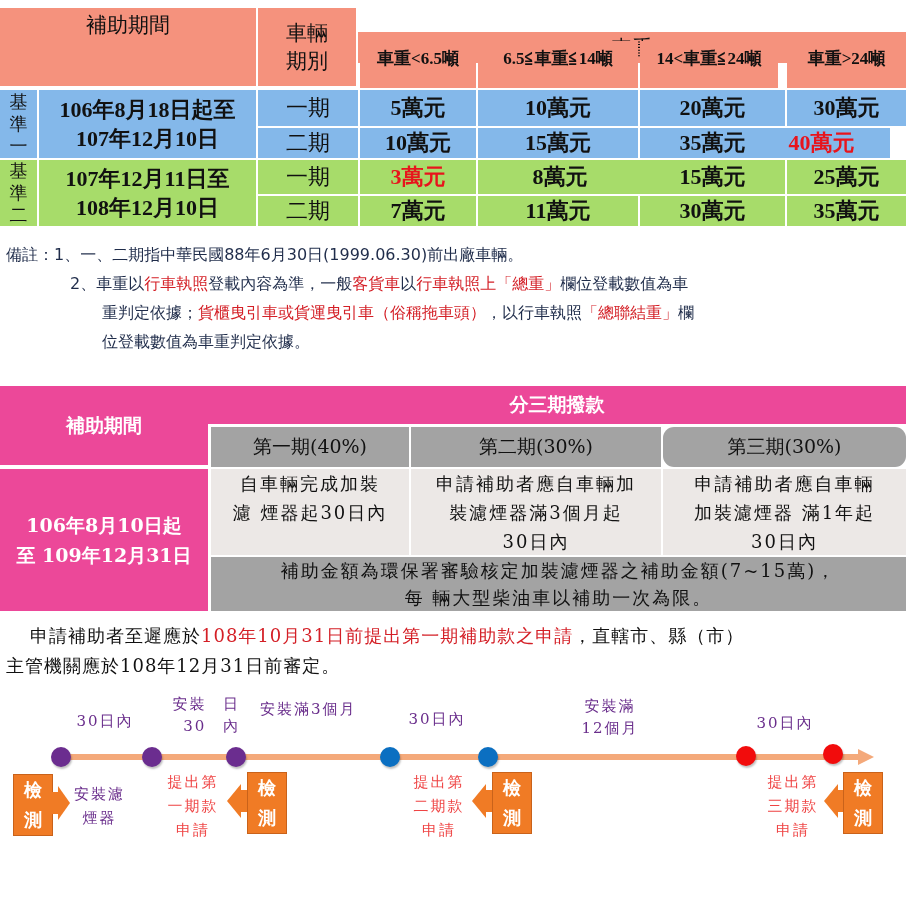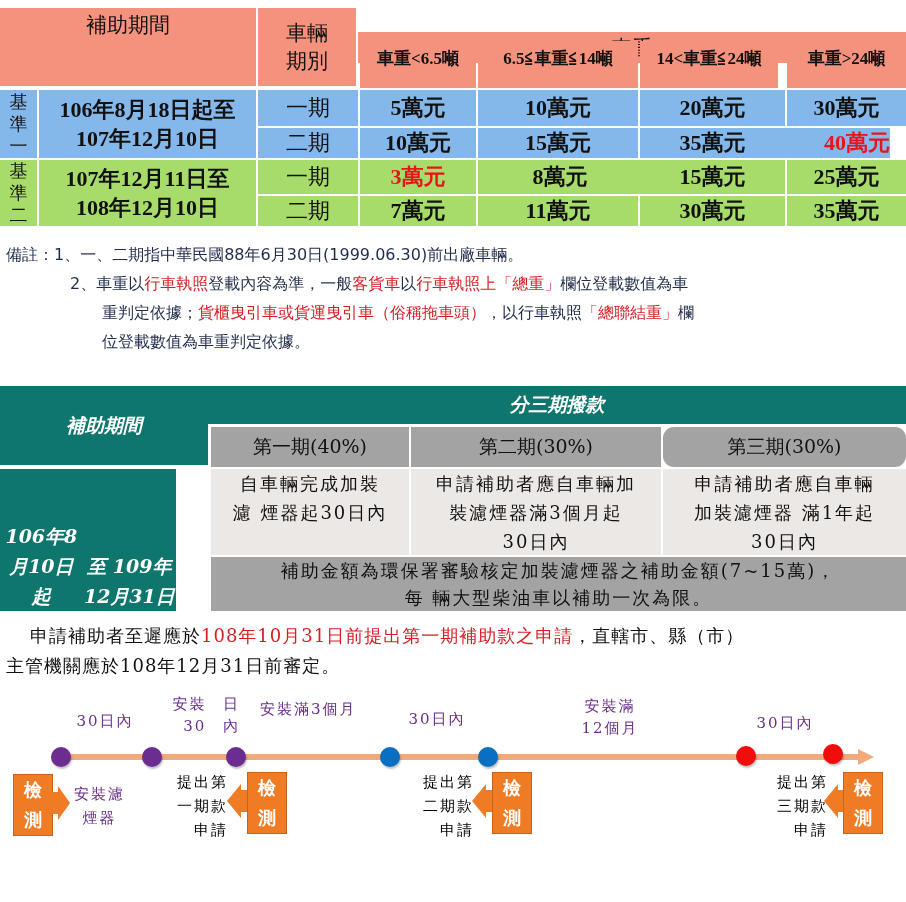--- a/index.html
+++ b/index.html
@@ -14,32 +14,32 @@
   .green { background:#a7dc6a; }
   .t1 .hdr { font-size:21px; font-weight:normal; }
   .t1 .sub { font-size:17px; }
   .t1 .val { font-size:22px; }
   .red { color:#e8141c; }
   
   .notes { font-family:"DejaVu Sans","Liberation Sans",sans-serif; font-size:16px; color:#1f2c4a; line-height:29px; }
   .notes .r { color:#d41f26; }
   
   .t2 { font-family:"DejaVu Serif","Liberation Serif",serif; }
-  .brown { background:#0f766e; color:#fff;font-style:italic; }
+  .brown { background:#ec4899; color:#fff; }
   .gray1 { background:#a3a3a3; }
   .gray2 { background:#ece8e6; }
   .t2 .bh { font-size:19px; font-weight:bold; color:#fff; }
   .t2 .ph { font-size:19px; }
   .t2 .body { font-size:18px; line-height:29px; letter-spacing:2px; }
   
   .para { font-family:"DejaVu Serif","Liberation Serif",serif; font-size:18px; line-height:30px; letter-spacing:1px; color:#111; }
   .para .r { color:#d41f26; }
   
   .tl-label { font-family:"DejaVu Serif","Liberation Serif",serif; font-size:15px; color:#6a2e8c; text-align:center; line-height:22px; letter-spacing:2px; }
-  .tl-red { font-family:"DejaVu Serif","Liberation Serif",serif; font-size:15px; color:#000000; text-align:right; line-height:24px; letter-spacing:2px; }
+  .tl-red { font-family:"DejaVu Serif","Liberation Serif",serif; font-size:15px; color:#ef4444; text-align:center; line-height:24px; letter-spacing:2px; }
   .dot { position:absolute; width:20px; height:20px; border-radius:50%; box-shadow:1px 2px 2px rgba(0,0,0,0.25); }
   .dot.purple { background:#6b2d8f; }
   .dot.blue { background:#0b6fc1; }
   .dot.redd { background:#f20c0c; }
   .det { position:absolute; background:#f07b25; border:1px solid #c9621a; color:#fff; font-weight:bold;
          font-family:"DejaVu Serif","Liberation Serif",serif; font-size:18px; display:flex; flex-direction:column; align-items:center; justify-content:center; line-height:30px; }
 </style>
 </head>
 <body>
 
@@ -98,21 +98,21 @@
     </div>
   <div class="cell blue val" style="left:360px;top:120px;width:116px;height:30px;">
       <span>10萬元</span>
     </div>
   <div class="cell blue val" style="left:478px;top:120px;width:160px;height:30px;">
       <span>15萬元</span>
     </div>
   <div class="cell blue val" style="left:640px;top:120px;width:145px;height:30px;">
       <span>35萬元</span>
     </div>
-  <div class="cell blue val red" style="left:753px;top:120px;width:137px;height:30px;justify-content:flex-end;">
+  <div class="cell blue val red" style="left:753px;top:120px;width:137px;height:30px;">
       <span>40萬元</span>
     </div>
 
   <div class="cell green" style="left:0;top:152px;width:37px;height:66px;flex-direction:column;font-weight:normal;font-size:18px;line-height:22px;">
     <span>基</span>
     <span>準</span>
     <span>二</span>
   </div>
   <div class="cell green val" style="left:39px;top:152px;width:217px;height:66px;flex-direction:column;line-height:29px;">
     <span>107年12月11日至</span>
@@ -180,21 +180,21 @@
     </div>
   <div class="cell gray1 ph" style="left:411px;top:41px;width:250px;height:40px;">
       <span>第二期(30%)</span>
     </div>
   <div class="cell gray1 ph" style="left:663px;top:41px;width:243px;height:40px;border-radius:11px;">
       <span>第三期(30%)</span>
     </div>
 
   <div class="abs" style="left:0;top:79px;width:211px;height:4px;background:#fff;"></div>
 
-  <div class="cell brown bh" style="left:0;top:83px;width:176px;height:142px;flex-direction:row;line-height:30px;font-size:19px;align-items:flex-end;">
+  <div class="cell brown bh" style="left:0;top:83px;width:208px;height:142px;flex-direction:column;line-height:30px;font-size:19px;">
     <span>106年8月10日起</span>
     <span>至 109年12月31日</span>
   </div>
 
   <div class="cell gray2 body" style="left:211px;top:83px;width:198px;height:86px;flex-direction:column;justify-content:flex-start;padding-top:0px;">
     <span>自車輛完成加裝</span>
     <span>濾 煙器起30日內</span>
   </div>
   <div class="cell gray2 body" style="left:411px;top:83px;width:250px;height:86px;flex-direction:column;justify-content:flex-start;">
     <span>申請補助者應自車輛加</span>

